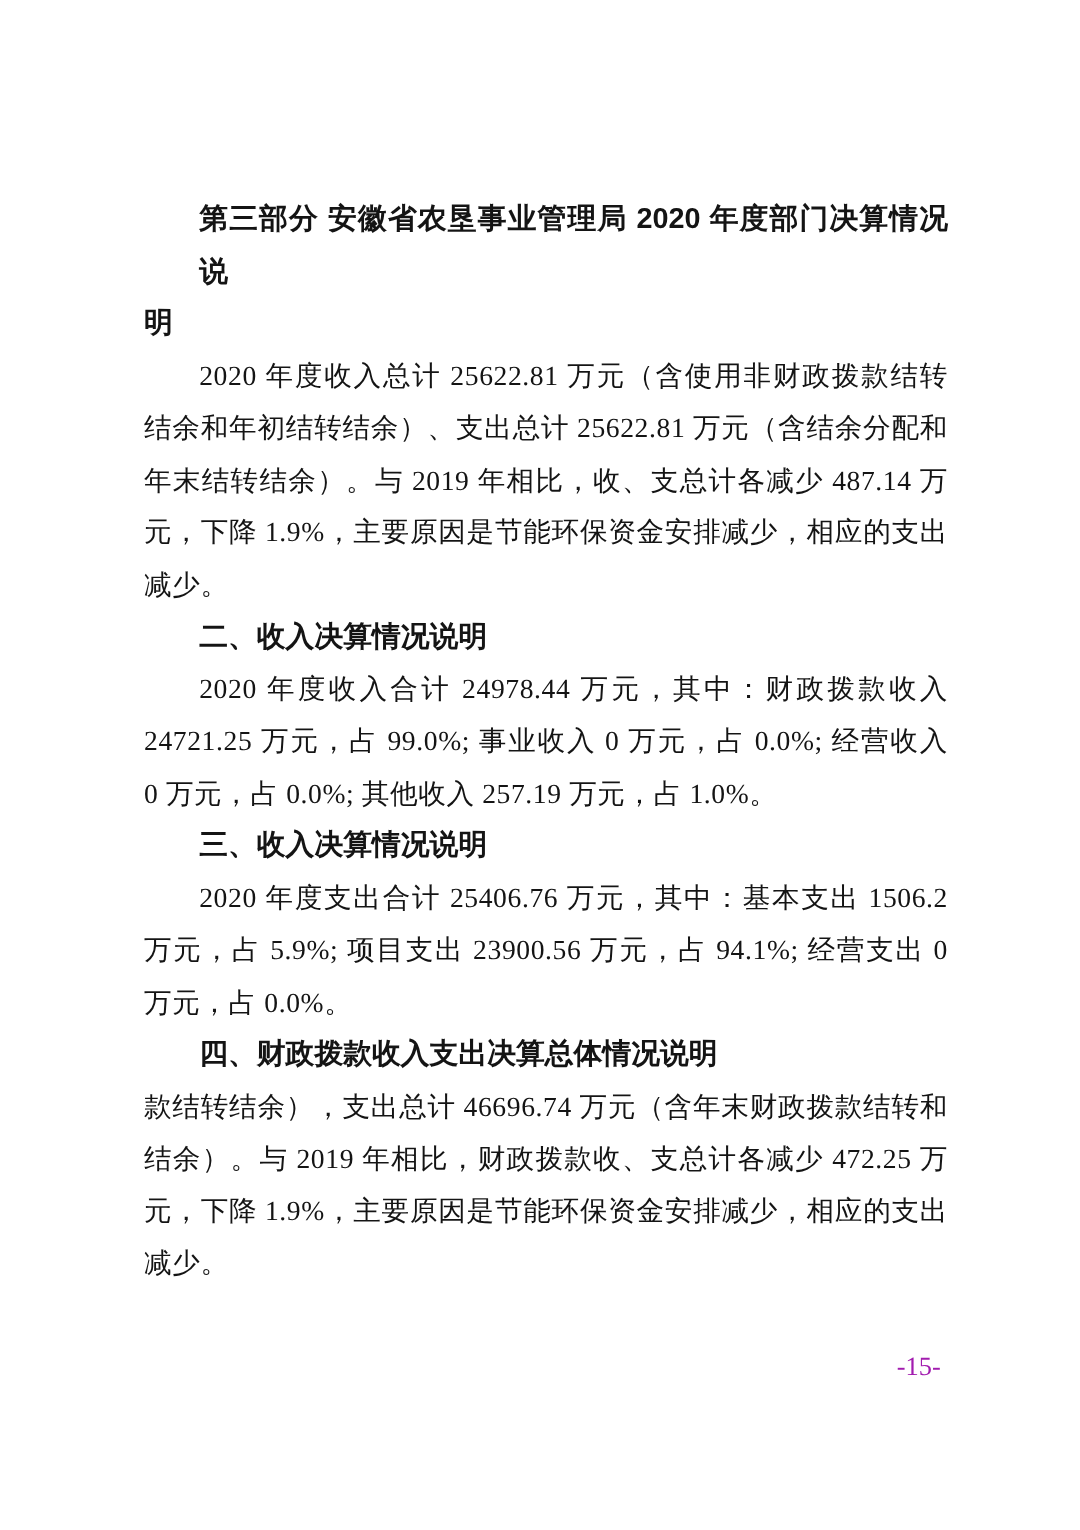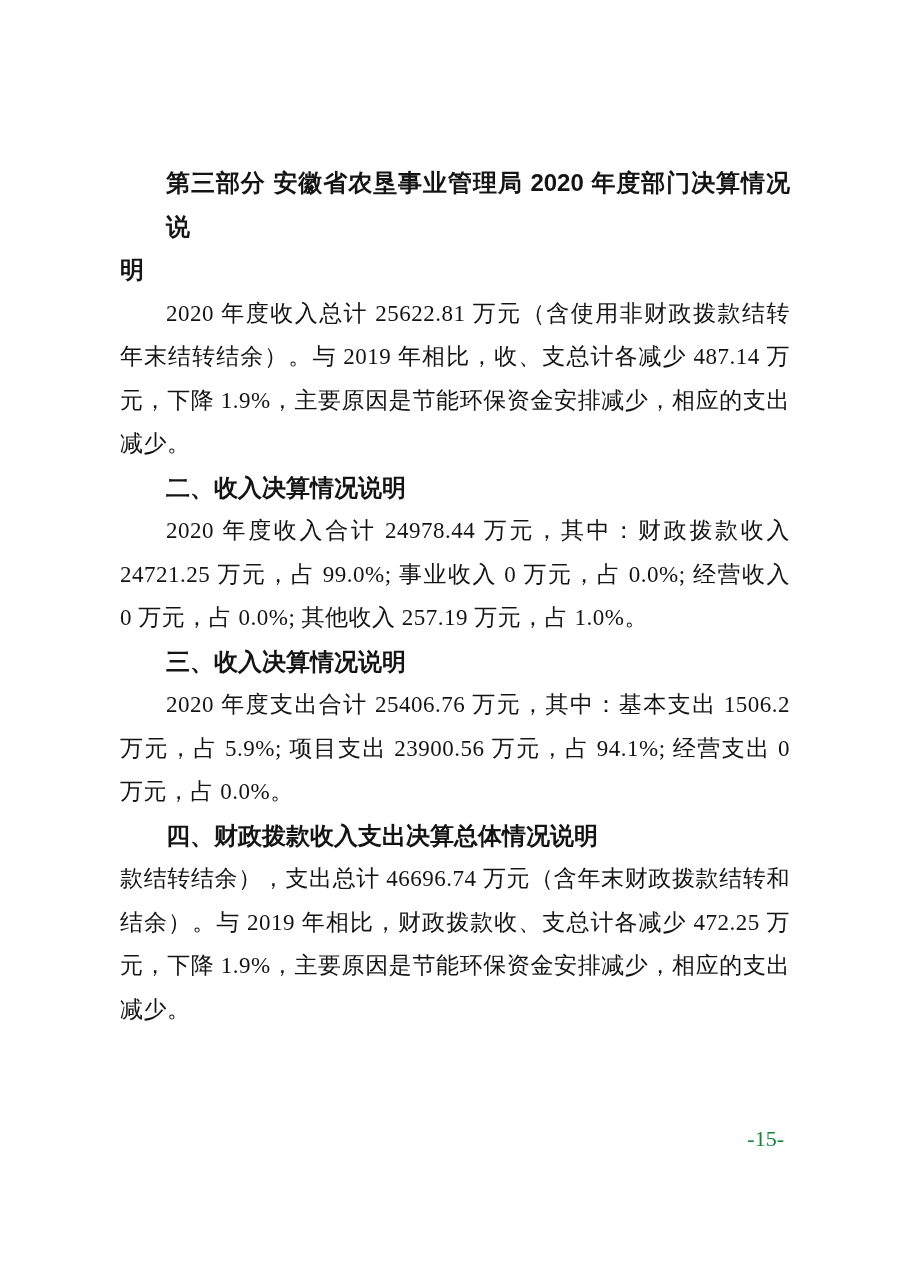--- a/index.html
+++ b/index.html
@@ -43,33 +43,34 @@
     font-size: 24px;
     letter-spacing: 0;
   }
   .page-number {
     position: absolute;
     top: 1124px;
     right: 116px;
     font-size: 22px;
     line-height: 30px;
     font-family: "Liberation Serif", serif;
-    color: #15803d;
+    color: #a21caf;
   }
 </style>
 </head>
 <body>
 
 <div class="page">
   <div class="content">
 
     <div class="line bold indent full">第三部分 安徽省农垦事业管理局 2020 年度部门决算情况说</div>
     <div class="line bold">明</div>
 
     <div class="line indent full">2020 年度收入总计 25622.81 万元（含使用非财政拨款结转</div>
+    <div class="line full">结余和年初结转结余）、支出总计 25622.81 万元（含结余分配和</div>
     <div class="line full">年末结转结余）。与 2019 年相比，收、支总计各减少 487.14 万</div>
     <div class="line full">元，下降 1.9%，主要原因是节能环保资金安排减少，相应的支出</div>
     <div class="line">减少。</div>
 
     <div class="line bold indent">二、收入决算情况说明</div>
     <div class="line indent full">2020 年度收入合计 24978.44 万元，其中：财政拨款收入</div>
     <div class="line full">24721.25 万元，占 99.0%; 事业收入 0 万元，占 0.0%; 经营收入</div>
     <div class="line wrapok">0 万元，占 0.0%; 其他收入 257.19 万元，占 1.0%。</div>
 
     <div class="line bold indent">三、收入决算情况说明</div>

